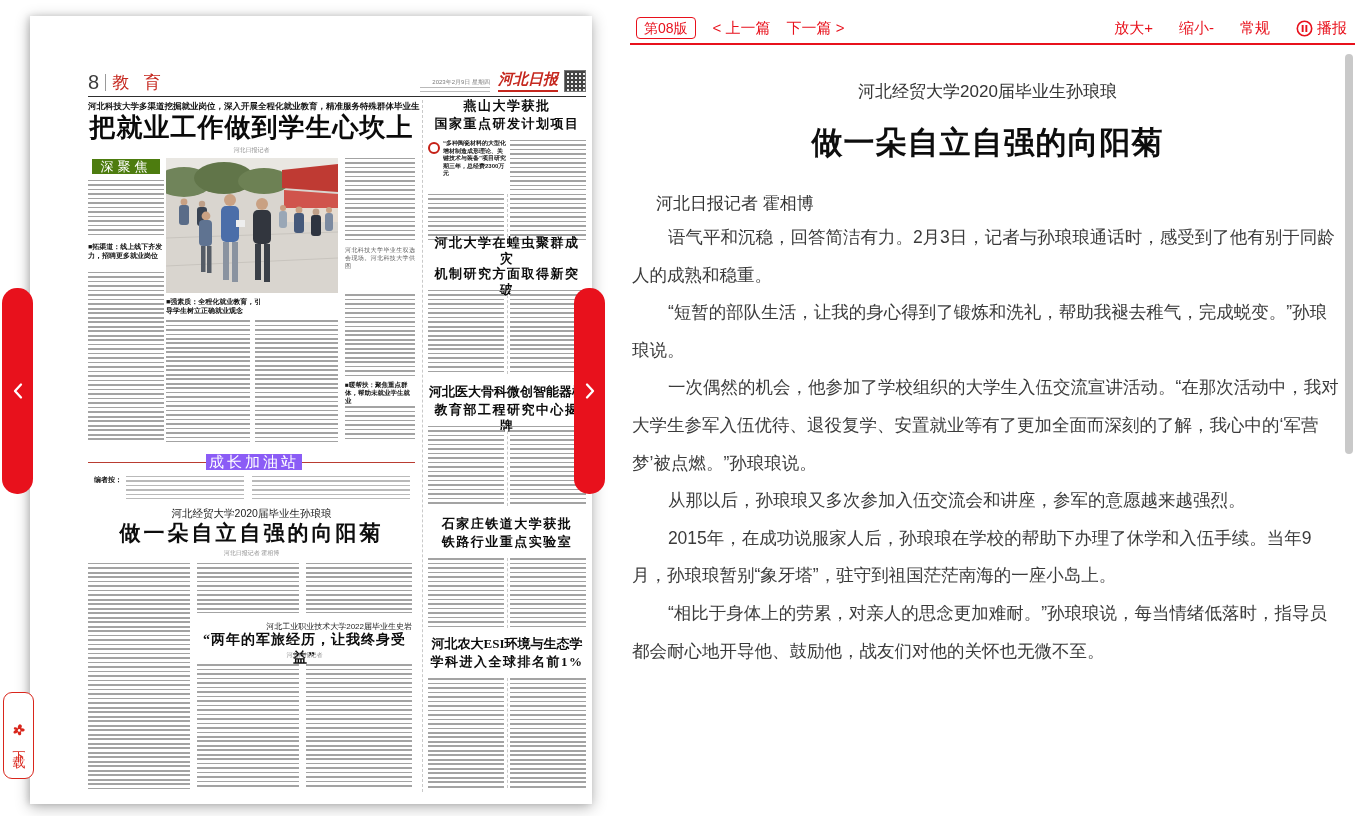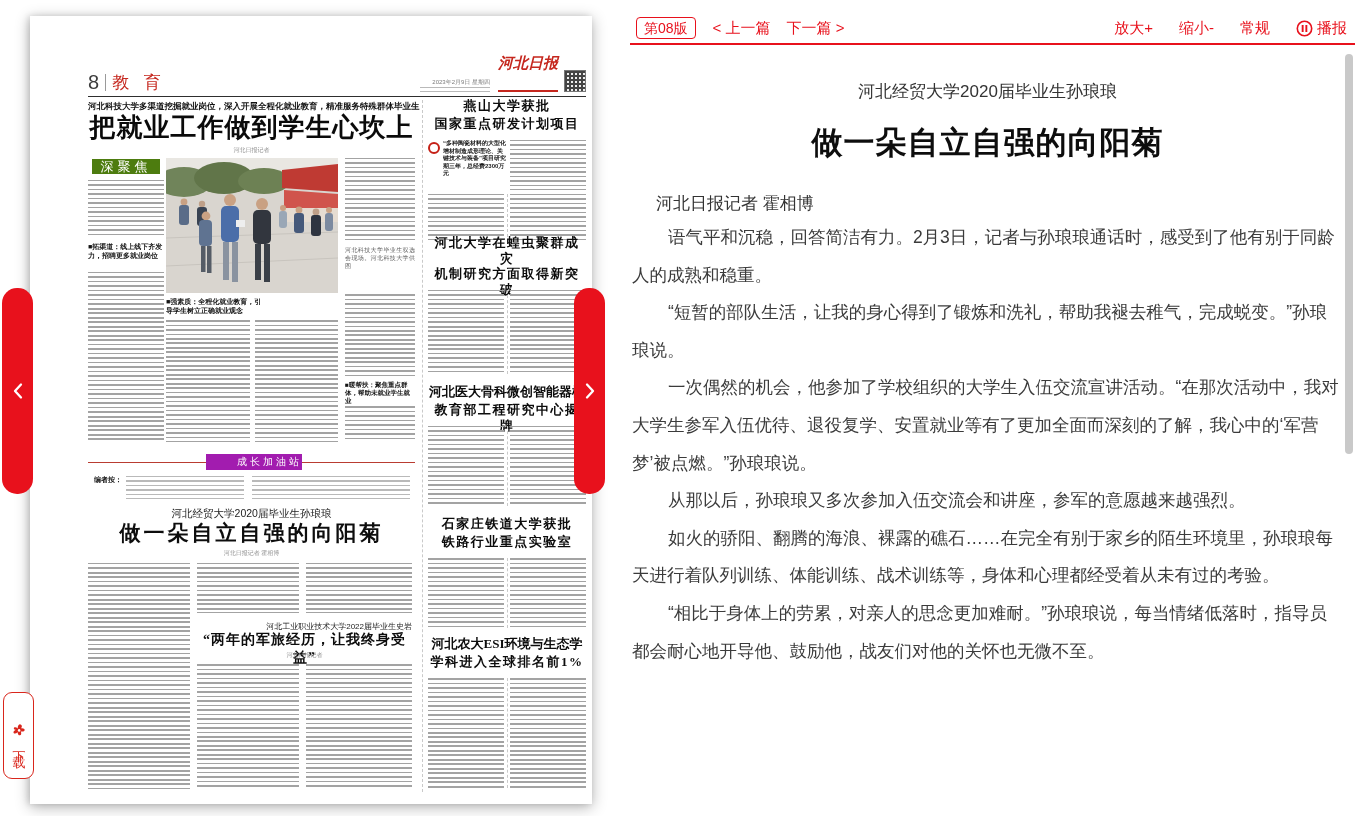--- a/index.html
+++ b/index.html
@@ -22,34 +22,34 @@
   .tx.lt{background:repeating-linear-gradient(#b9b9b9 0 1.4px, transparent 1.4px 4.4px)}
   .vdash{border-left:1px dashed #c9c9c9}
 
   .np-header{display:flex;justify-content:space-between;align-items:flex-end}
   .np-pageno{font-size:20px;color:#3e3e3e;line-height:20px}
   .np-vr{width:1px;height:17px;background:#9a9a9a;margin:0 6px 1px 6px}
   .np-section{font-size:17px;font-weight:normal;color:#c5271e;letter-spacing:5px;line-height:19px}
   .np-dateblock{text-align:right;margin-right:8px}
   .np-date{font-size:6px;color:#7c7c7c;line-height:8px;white-space:nowrap}
   .np-masthead{font-size:15px;font-weight:bold;font-style:italic;color:#c5271e;
-    border-bottom:2px solid #c5271e;padding-bottom:18px;margin-right:6px;line-height:17px}
+    border-bottom:2px solid #c5271e;padding-bottom:2px;margin-right:6px;line-height:17px}
   .qr{width:20px;height:20px;border:1px solid #777;
     background:
       repeating-linear-gradient(#444 0 2px, transparent 2px 4px),
       repeating-linear-gradient(90deg,#444 0 2px,#eee 2px 4px)}
   .np-rule{border-top:1px solid #2e2e2e}
   .kicker{font-size:8.5px;font-weight:bold;color:#111;text-align:left;white-space:nowrap}
   .lead-title{font-size:26px;font-weight:900;color:#0a0a0a;text-align:center;letter-spacing:1px;line-height:30px}
   .np-byline{font-size:6px;color:#909090;text-align:center}
   .tag{background:#4d7c0f;color:#fff;font-size:13px;letter-spacing:4px;text-align:center;line-height:15px}
   .subhead{font-weight:bold;color:#151515}
   .cap{font-size:6px;color:#5f5f5f;line-height:8px;text-align:justify}
   .banner-line{border-top:1px solid #b93c31}
-  .banner-box{background:#a21caf;color:#fff;font-size:10px;letter-spacing:3px;text-align:right;line-height:16px}
+  .banner-box{background:#8b5cf6;color:#fff;font-size:15px;letter-spacing:3px;text-align:center;line-height:16px}
   .ed-label{font-size:7px;font-weight:bold;color:#222;line-height:8px}
   .f-sub{font-size:10.5px;color:#1d1d1d;text-align:center}
   .f-title{font-size:21px;font-weight:bold;color:#0d0d0d;text-align:center;letter-spacing:3px}
   .s-sub{font-size:8px;color:#1d1d1d;text-align:right}
   .s-title{font-size:14px;font-weight:bold;color:#0d0d0d;text-align:center;letter-spacing:1px}
   .n-title{font-size:13px;font-weight:bold;color:#0c0c0c;text-align:center;letter-spacing:1.5px;line-height:16px}
   .n-lead{font-size:6px;font-weight:bold;color:#1a1a1a;line-height:7.5px}
   .ring{width:8px;height:8px;border:2.5px solid #c52016;border-radius:50%}
 
   .nav-tab{position:absolute;top:288px;width:31px;height:206px;background:#e8111c;border:none;
@@ -266,18 +266,18 @@
 <div class="reader-rule"></div>
 
 <div class="article">
   <div class="a-sub">河北经贸大学2020届毕业生孙琅琅</div>
   <h1 class="a-title" style="margin:16px 0 0 0">做一朵自立自强的向阳菊</h1>
   <div class="a-byline">河北日报记者 霍相博</div>
   <p>语气平和沉稳，回答简洁有力。2月3日，记者与孙琅琅通话时，感受到了他有别于同龄人的成熟和稳重。</p>
   <p>“短暂的部队生活，让我的身心得到了锻炼和洗礼，帮助我褪去稚气，完成蜕变。”孙琅琅说。</p>
   <p>一次偶然的机会，他参加了学校组织的大学生入伍交流宣讲活动。“在那次活动中，我对大学生参军入伍优待、退役复学、安置就业等有了更加全面而深刻的了解，我心中的‘军营梦’被点燃。”孙琅琅说。</p>
   <p>从那以后，孙琅琅又多次参加入伍交流会和讲座，参军的意愿越来越强烈。</p>
-  <p>如火的骄阳、翻腾的海浪、裸露的礁石……在完全有别于家乡的陌生环境里，孙琅琅每天进行着队列训练、体能训练、战术训练等，身体和心理都经受着从未有过的考验。</p>
+  <p>2015年，在成功说服家人后，孙琅琅在学校的帮助下办理了休学和入伍手续。当年9月，孙琅琅暂别“象牙塔”，驻守到祖国茫茫南海的一座小岛上。</p>
   <p>“相比于身体上的劳累，对亲人的思念更加难耐。”孙琅琅说，每当情绪低落时，指导员都会耐心地开导他、鼓励他，战友们对他的关怀也无微不至。</p>
 
 </div>
 
 <div class="scroll-thumb"></div>
 
 </body></html>

